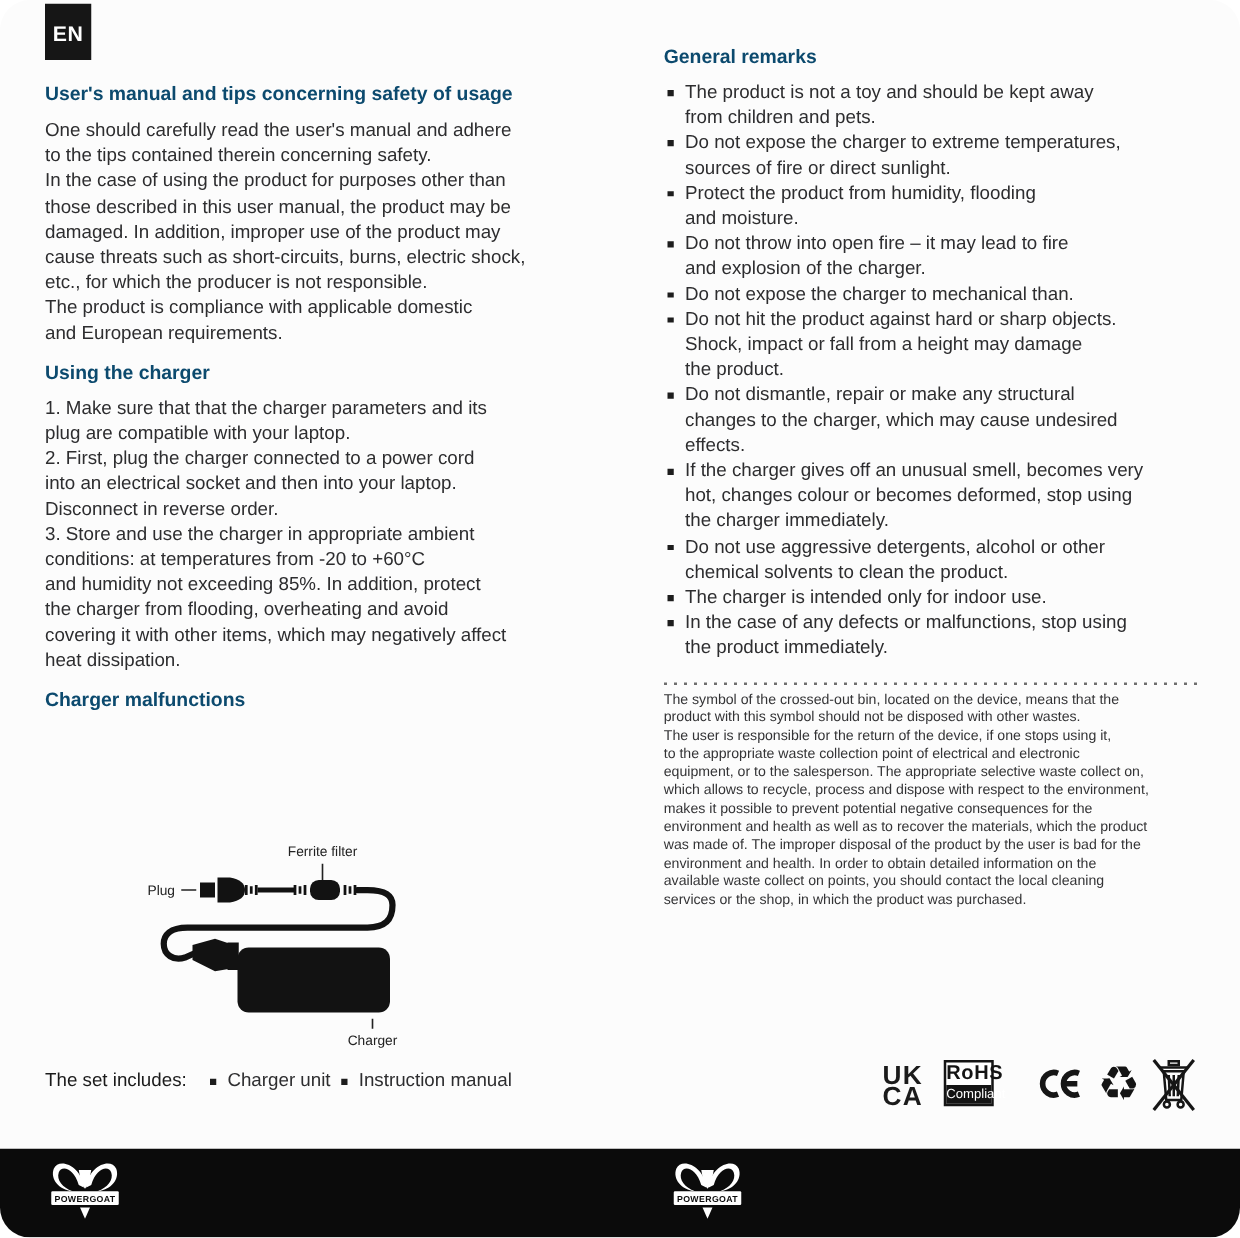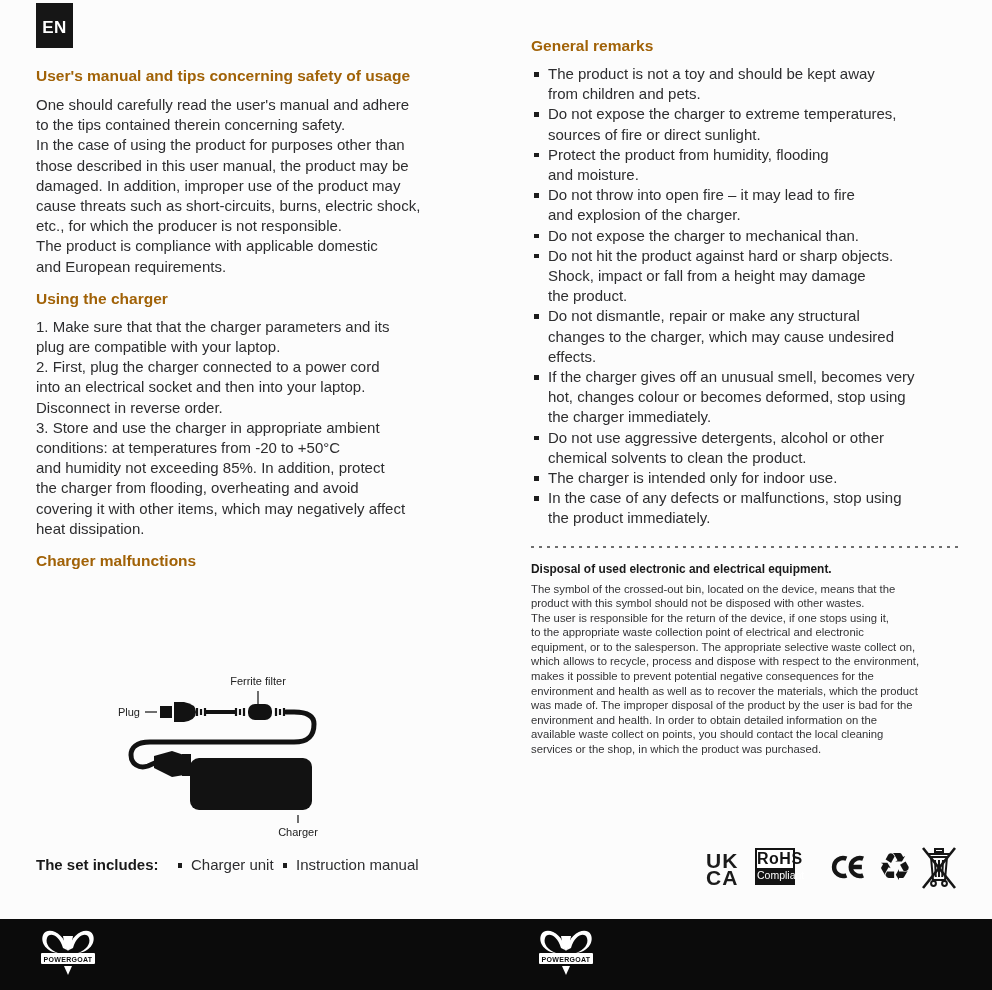--- a/index.html
+++ b/index.html
@@ -1,28 +1,28 @@
 <!DOCTYPE html>
 <html><head>
 <meta charset="utf-8">
 <style>
   html,body{margin:0;padding:0;}
   body{font-family:"Liberation Sans", sans-serif;}
-  .page{position:relative;width:992px;height:990px;background:#fcfcfc;overflow:hidden;color:#2c2c2e;}
+  .page{position:relative;width:992px;height:990px;background:#fcfcfc;overflow:hidden;color:#2c2c2e;border-radius:24px;}
 
   
   .en-badge{position:absolute;left:36px;top:3px;width:37px;height:45px;background:#161616;color:#fff;
     display:flex;align-items:center;justify-content:center;padding-top:5px;box-sizing:border-box;
     font-weight:700;font-size:17px;letter-spacing:.5px;}
 
   
   .left-col{position:absolute;left:36px;top:66px;width:444px;}
   .right-col{position:absolute;left:531px;top:36px;width:436px;}
 
-  h2{margin:0;font-size:15.5px;line-height:20px;font-weight:700;color:#a16207;}
+  h2{margin:0;font-size:15.5px;line-height:20px;font-weight:700;color:#0c4a6e;}
   .body-text{margin-top:9px;font-size:15px;line-height:20.2px;color:#2d2d2f;white-space:pre-line;}
   .mt{margin-top:12px;}
 
   .steps{margin-top:8px;}
   .steps p{margin:0;font-size:15px;line-height:20.2px;color:#2d2d2f;white-space:pre-line;}
 
   
   ul.remarks{list-style:none;margin:8px 0 0 0;padding:0;}
   ul.remarks li{position:relative;padding-left:17px;font-size:15px;line-height:20.2px;color:#2d2d2f;white-space:pre-line;}
   ul.remarks li::before{content:"";position:absolute;left:3px;top:8px;width:4.5px;height:4.5px;background:#1d1d1d;}
@@ -32,21 +32,21 @@
 
   .disposal-heading{margin-top:14px;font-size:11.9px;line-height:15px;font-weight:700;color:#1a1a1a;}
   .disposal-body{margin-top:5px;font-size:11.3px;line-height:14.55px;color:#333335;white-space:pre-line;width:436px;}
 
   
   .diagram{position:absolute;left:36px;top:664px;width:452px;height:182px;}
   .diagram text{font-family:"Liberation Sans",sans-serif;font-size:11px;fill:#222;}
 
   
   .set-includes{position:absolute;left:36px;top:856px;display:flex;align-items:center;font-size:15px;color:#2d2d2f;}
-  .set-includes .lbl{font-weight:700;color:#1a1a1a;margin-right:10px;}
+  .set-includes .lbl{font-weight:400;color:#1a1a1a;margin-right:10px;}
   .sq{width:4.5px;height:4.5px;background:#1d1d1d;margin:2px 9px 0 9px;flex:none;}
 
   
   .ukca{position:absolute;left:706px;top:853px;font-weight:700;font-size:21px;line-height:16.5px;color:#1b1b1b;letter-spacing:1px;}
   .rohs{position:absolute;left:755px;top:848px;width:40px;border:2.5px solid #141414;background:#fff;box-sizing:border-box;text-align:center;}
   .rohs .top{font-weight:700;font-size:16px;line-height:18px;color:#141414;letter-spacing:.5px;}
   .rohs .bottom{background:#141414;color:#fff;font-size:10.5px;line-height:13px;padding:1px 0;text-align:center;}
   .ce-mark{position:absolute;left:831px;top:852px;}
   .recycle{position:absolute;left:878px;top:843px;font-family:"DejaVu Sans",sans-serif;font-size:38px;line-height:48px;color:#141414;}
   .weee{position:absolute;left:921px;top:846px;}
@@ -80,21 +80,21 @@
 
     <h2 class="mt">Using the charger</h2>
     <div class="steps">
 
     <p>1. Make sure that that the charger parameters and its
 plug are compatible with your laptop.</p>
         <p>2. First, plug the charger connected to a power cord
 into an electrical socket and then into your laptop.
 Disconnect in reverse order.</p>
         <p>3. Store and use the charger in appropriate ambient
-conditions: at temperatures from -20 to +50°C
+conditions: at temperatures from -20 to +60°C
 and humidity not exceeding 85%. In addition, protect
 the charger from flooding, overheating and avoid
 covering it with other items, which may negatively affect
 heat dissipation.</p>
       </div>
 
     <h2 class="mt">Charger malfunctions</h2>
   </div>
 
   <svg class="diagram" viewBox="0 0 452 182">
@@ -166,21 +166,20 @@
 the charger immediately.</li>
         <li>Do not use aggressive detergents, alcohol or other
 chemical solvents to clean the product.</li>
         <li>The charger is intended only for indoor use.</li>
         <li>In the case of any defects or malfunctions, stop using
 the product immediately.</li>
       </ul>
 
     <div class="dashed-sep"></div>
 
-    <div class="disposal-heading">Disposal of used electronic and electrical equipment.</div>
     <div class="disposal-body">The symbol of the crossed-out bin, located on the device, means that the
 product with this symbol should not be disposed with other wastes.
 The user is responsible for the return of the device, if one stops using it,
 to the appropriate waste collection point of electrical and electronic
 equipment, or to the salesperson. The appropriate selective waste collect on,
 which allows to recycle, process and dispose with respect to the environment,
 makes it possible to prevent potential negative consequences for the
 environment and health as well as to recover the materials, which the product
 was made of. The improper disposal of the product by the user is bad for the
 environment and health. In order to obtain detailed information on the

